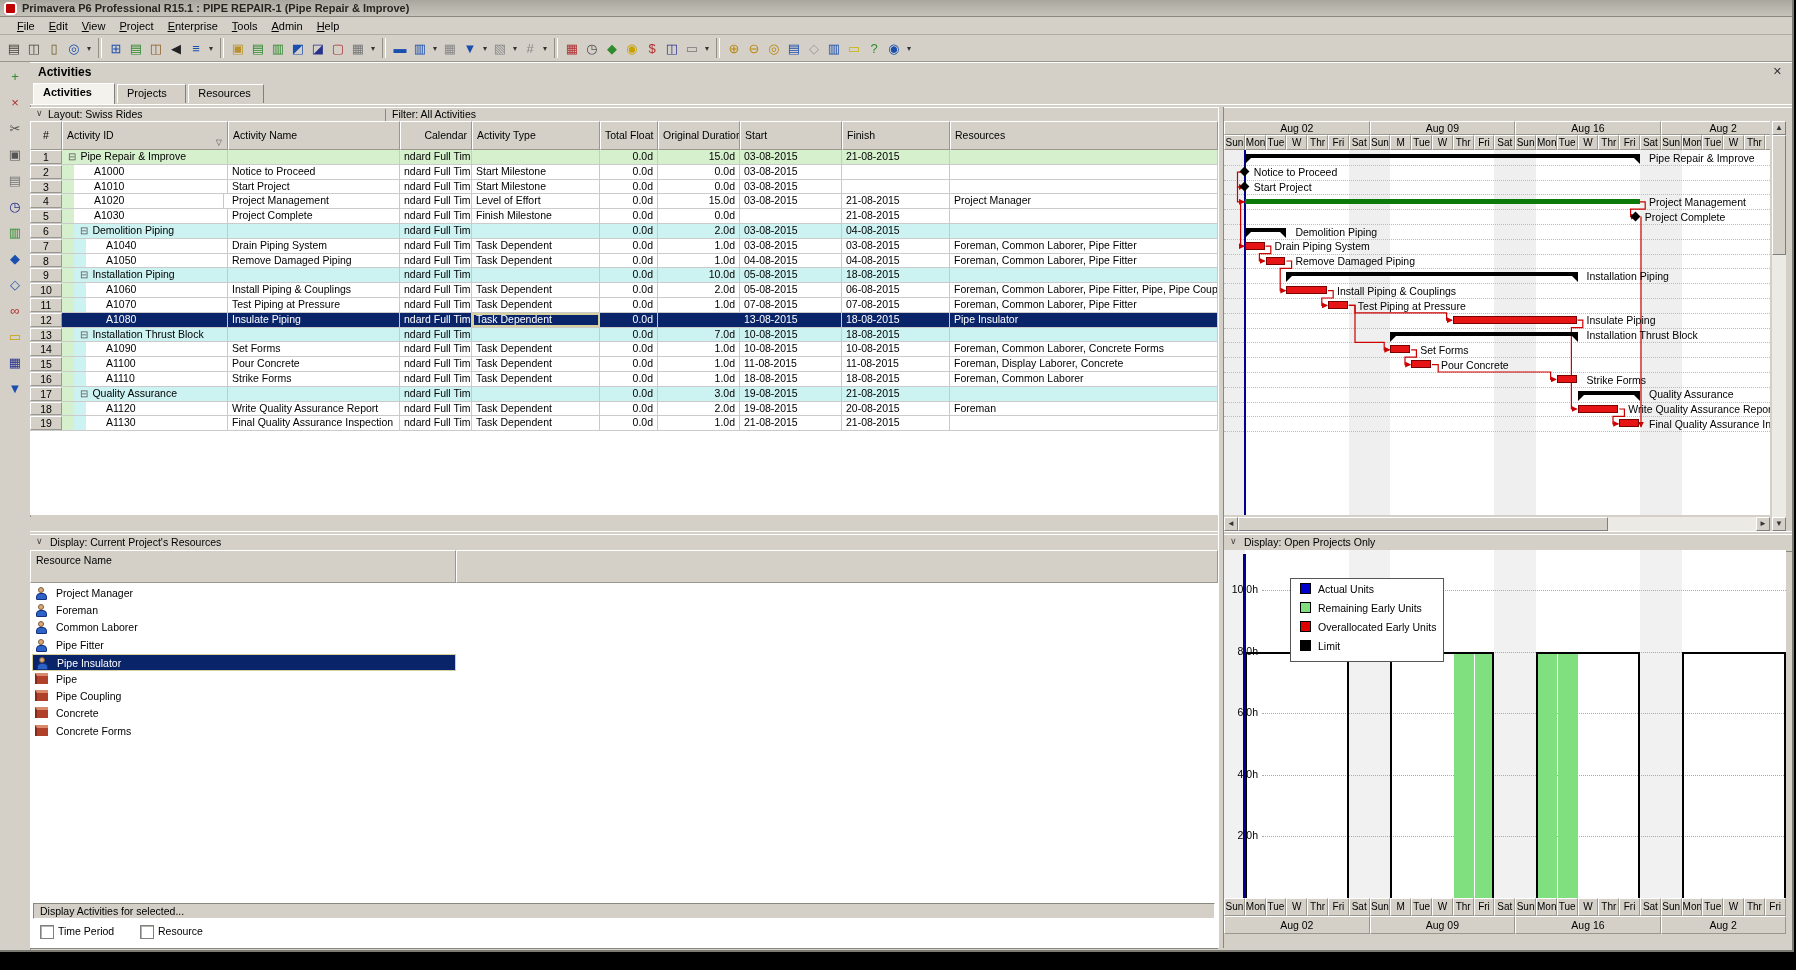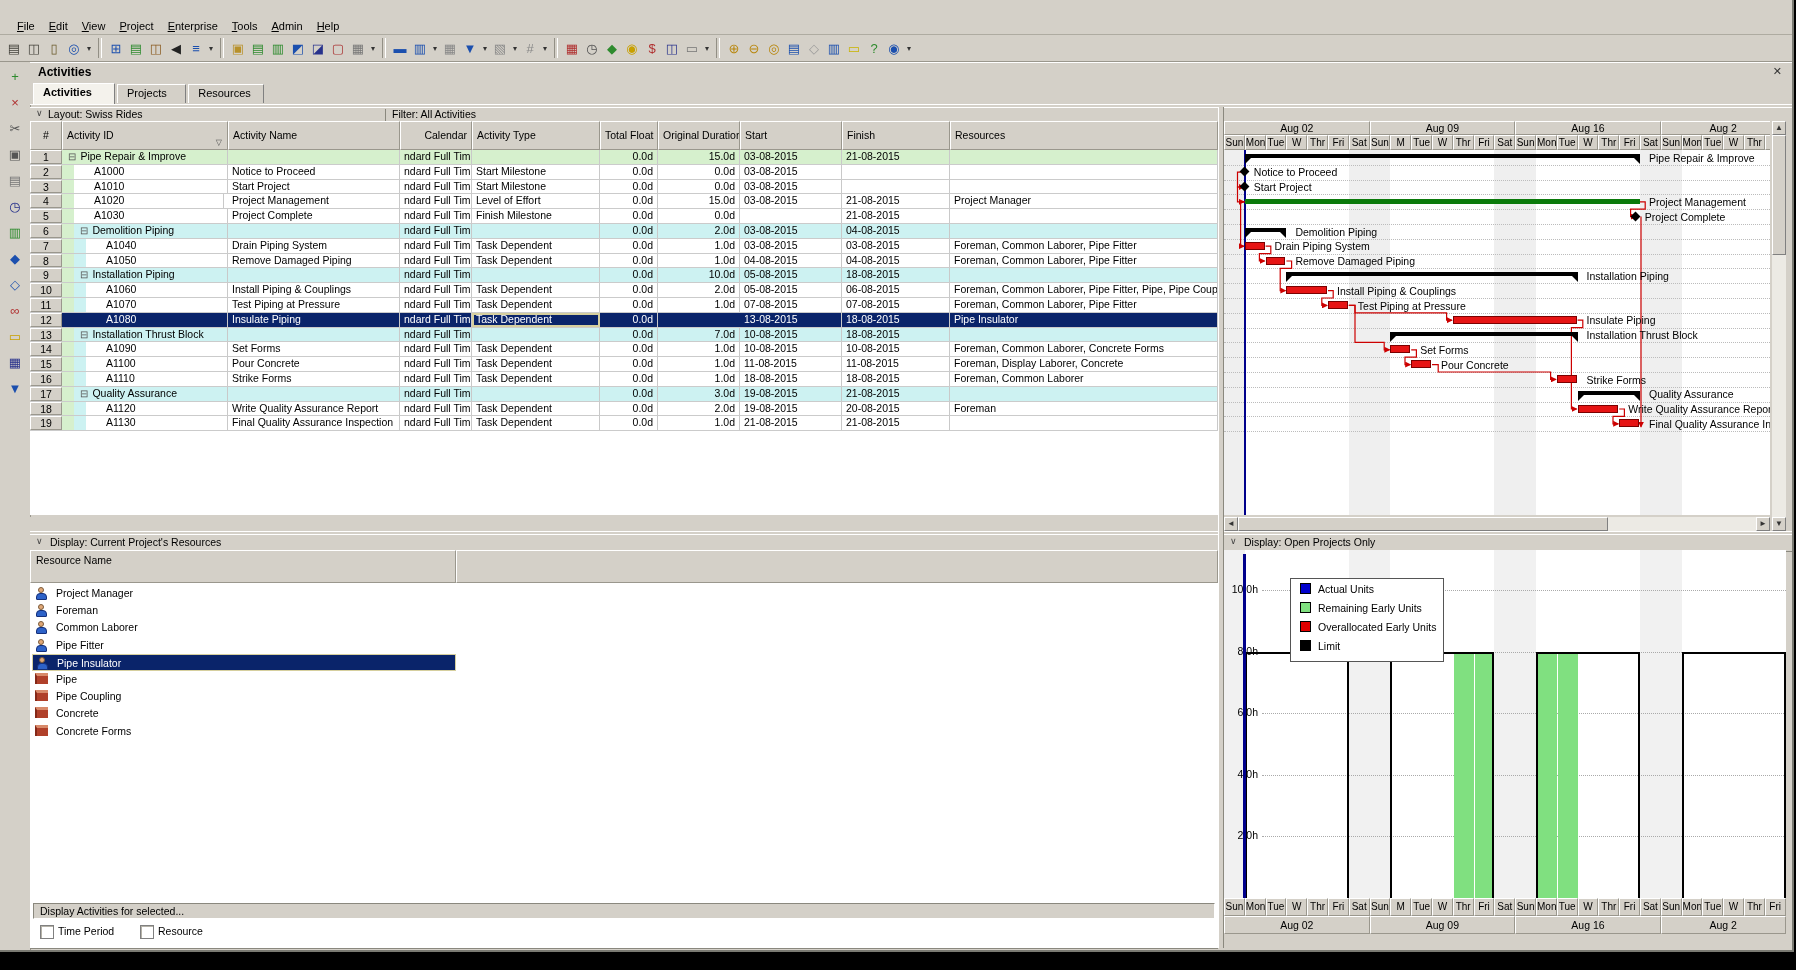--- a/index.html
+++ b/index.html
@@ -45,20 +45,24 @@
   .legend-box{position:absolute;background:#fff;border:1px solid #555;}
   .legend-row{display:flex;align-items:center;height:19px;padding-left:9px;}
   .legend-sw{width:11px;height:11px;border:1px solid #000;margin-right:7px;box-sizing:border-box;}
   .legend-lbl{font-size:10.5px;color:#000;}
 </style>
 </head>
 <body>
 
 <div id="page">
   <div id="win">
+    <div class="abs titlebar">
+      <div class="logo"></div>
+      <div class="ttext">Primavera P6 Professional R15.1 : PIPE REPAIR-1 (Pipe Repair &amp; Improve)</div>
+    </div>
     <div class="abs menubar" id="menubar">
         <div class="menu-item"><u>F</u>ile</div>
         <div class="menu-item"><u>E</u>dit</div>
         <div class="menu-item"><u>V</u>iew</div>
         <div class="menu-item"><u>P</u>roject</div>
         <div class="menu-item"><u>E</u>nterprise</div>
         <div class="menu-item"><u>T</u>ools</div>
         <div class="menu-item"><u>A</u>dmin</div>
         <div class="menu-item"><u>H</u>elp</div>
       </div>

